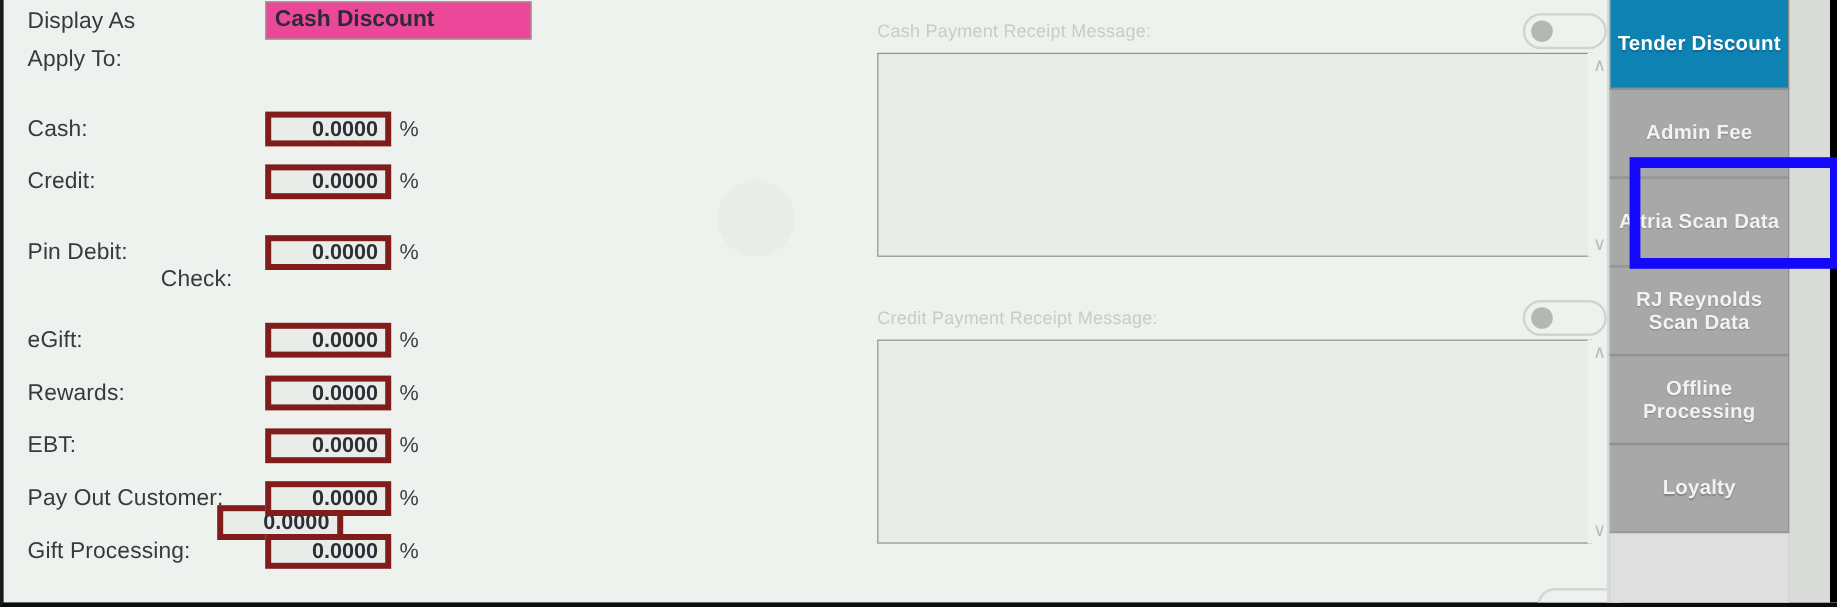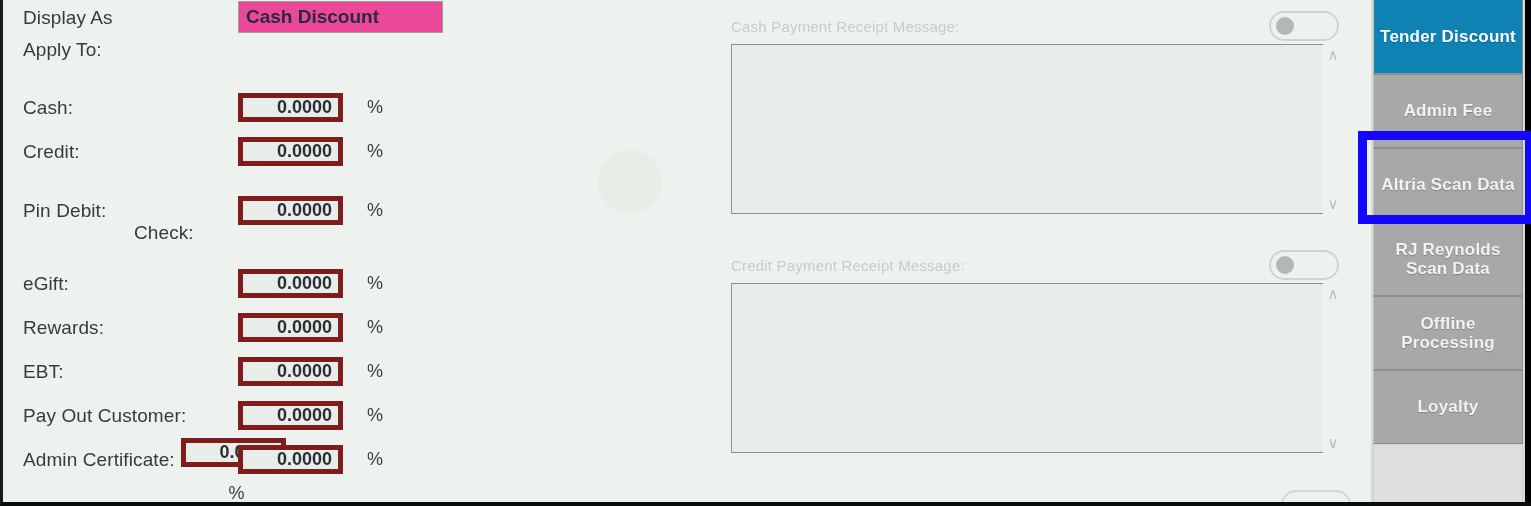--- a/index.html
+++ b/index.html
@@ -33,21 +33,20 @@
     padding-left: 20px;
   }
 
   .form-row {
     position: absolute;
     left: 20px;
     width: 420px;
     height: 32px;
     display: flex;
     align-items: center;
-    gap: 17px;
   }
 
   .form-label {
     font-size: 19px;
     color: #3a3a3a;
     letter-spacing: 0.1px;
     white-space: nowrap;
     line-height: 1;
   }
 
@@ -192,21 +191,21 @@
     border-radius: 15px;
     border: 2px solid #d3d8d3;
     background: #eef2ee;
   }
 
   
   .sidebar {
     position: absolute;
     right: 0;
     top: 0;
-    width: 160px;
+    width: 192px;
     height: 506px;
     background: #d9dbd9;
     border-right: 6px solid #000000;
   }
 
   .side-btn {
     position: relative;
     width: 150px;
     margin: 0 0 0 2px;
     height: 74px;
@@ -311,21 +310,21 @@
       <span class="pct-sign">%</span>
     </div>
 
     <div class="form-row" style="top:399px;">
       <span class="form-label label-slot">Pay Out Customer:</span>
       <div class="num-field">0.0000</div>
       <span class="pct-sign">%</span>
     </div>
 
     <div class="form-row" style="top:443px;">
-      <span class="form-label label-slot">Admin Certificate:</span>
+      <span class="form-label label-slot">Gift Processing:</span>
       <div class="num-field">0.0000</div>
       <span class="pct-sign">%</span>
     </div>
 
   </div>
 
   <div class="watermark-circle"></div>
 
   <div class="msg-panel">
 

